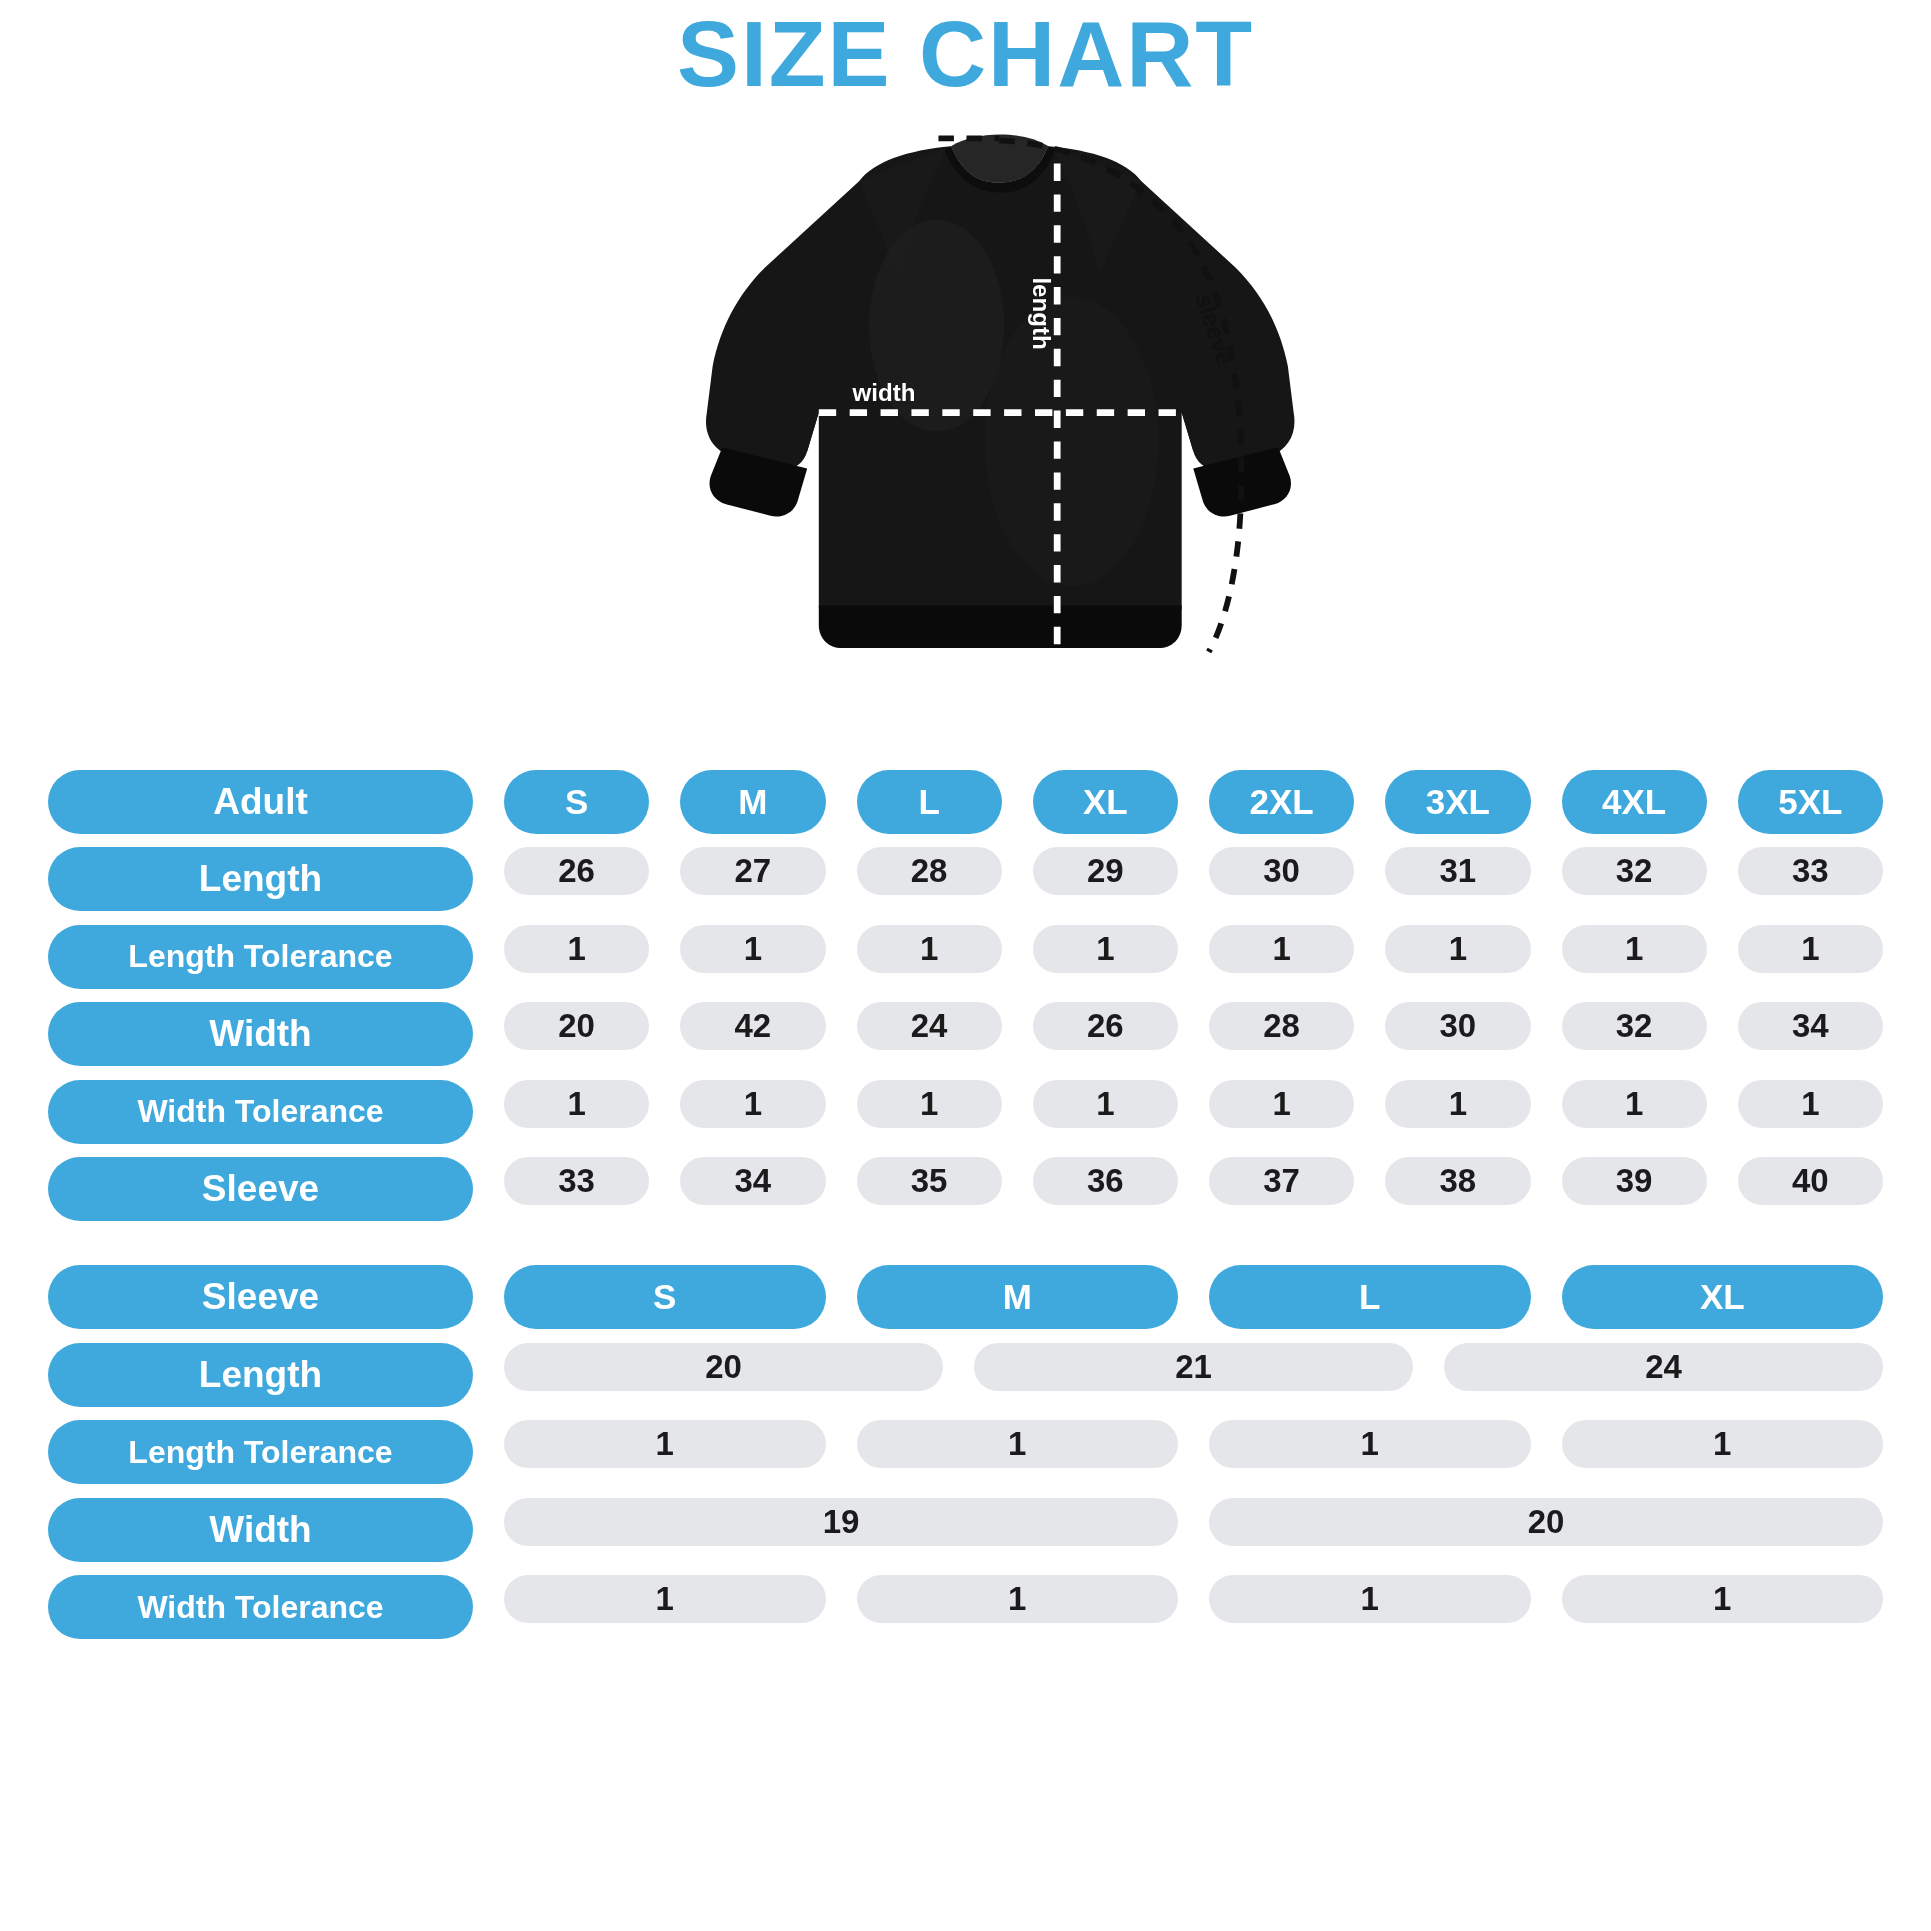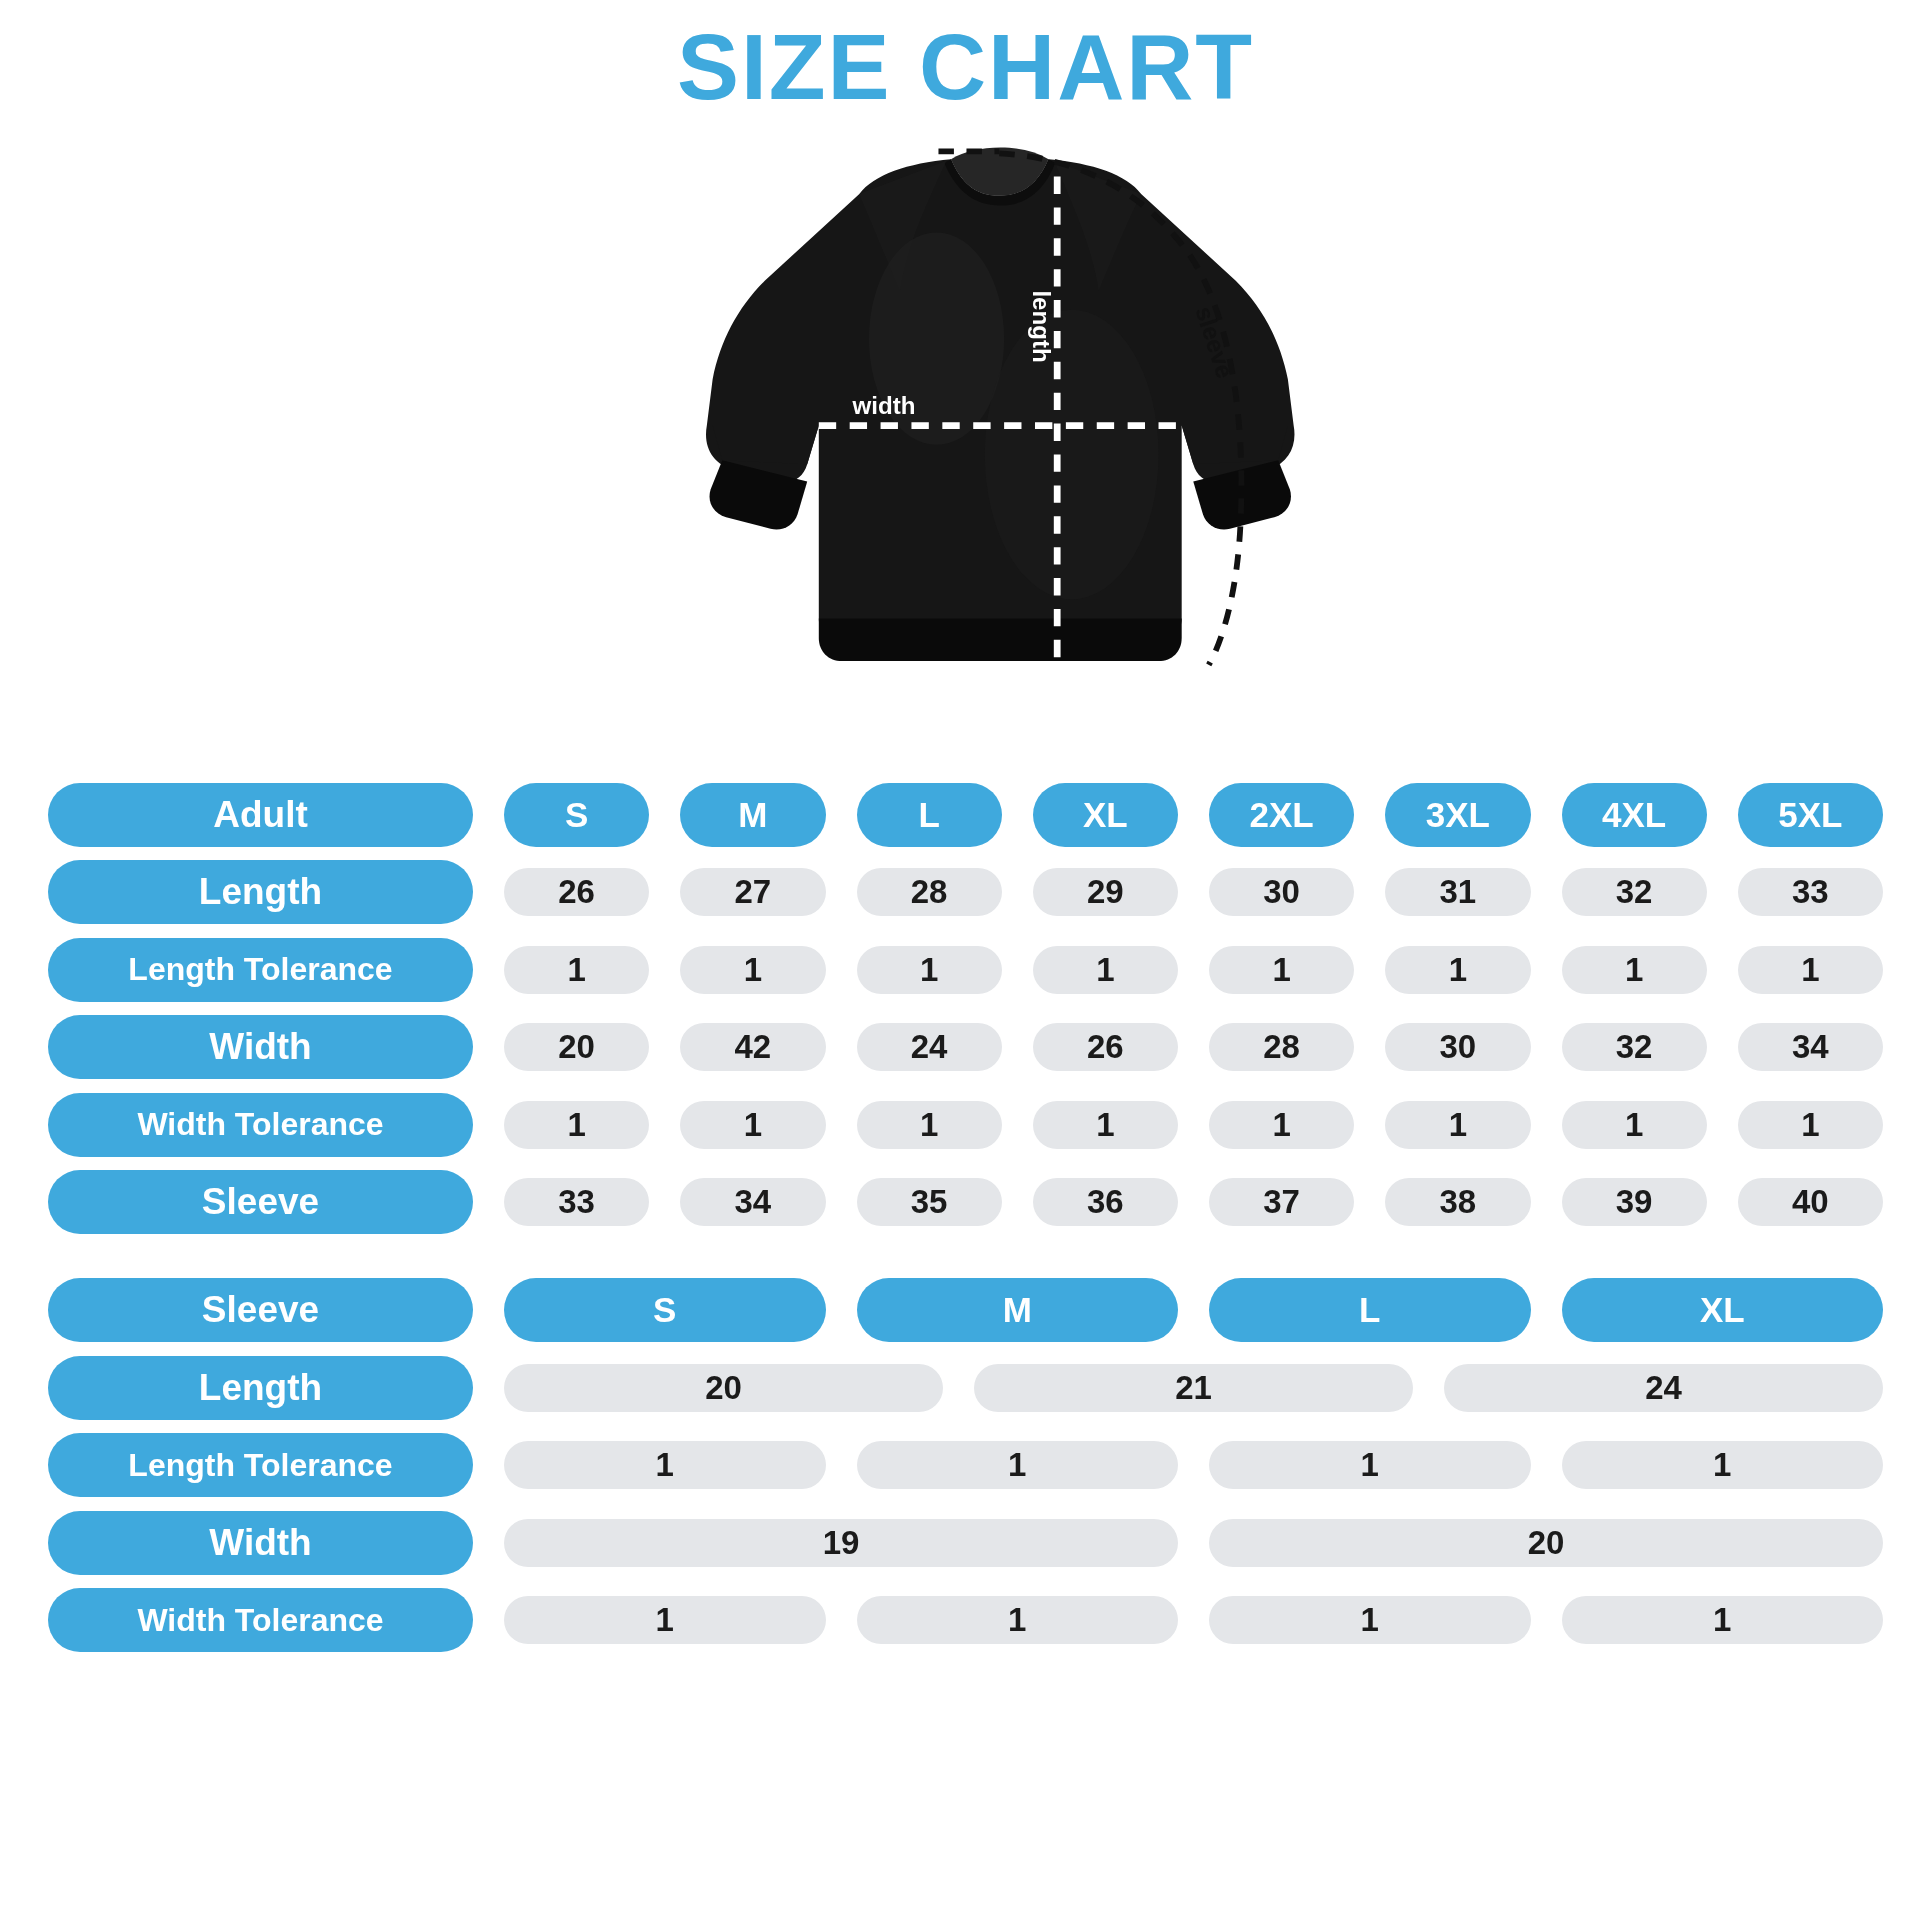--- a/index.html
+++ b/index.html
@@ -20,21 +20,21 @@
     box-sizing: border-box;
   }
 
   
   .title {
     text-align: center;
     color: #3fa9dd;
     font-size: 93px;
     font-weight: bold;
     letter-spacing: 1.9px;
-    padding-top: 19px;
+    padding-top: 6px;
     line-height: 1.05;
   }
 
   
   .illustration {
     position: relative;
     width: 1931px;
     height: 666px;
   }
   .shirt-wrap {
@@ -51,21 +51,21 @@
     box-sizing: border-box;
   }
   .grid {
     display: flex;
     flex-direction: column;
     gap: 13.5px;
   }
   .row {
     display: flex;
     gap: 31px;
-    align-items: center;
+    align-items: flex-start;
   }
   .label-cell {
     flex: 0 0 425px;
     background: #3fa9dd;
     color: #ffffff;
     border-radius: 33px;
     display: flex;
     align-items: center;
     justify-content: center;
     font-size: 32px;

